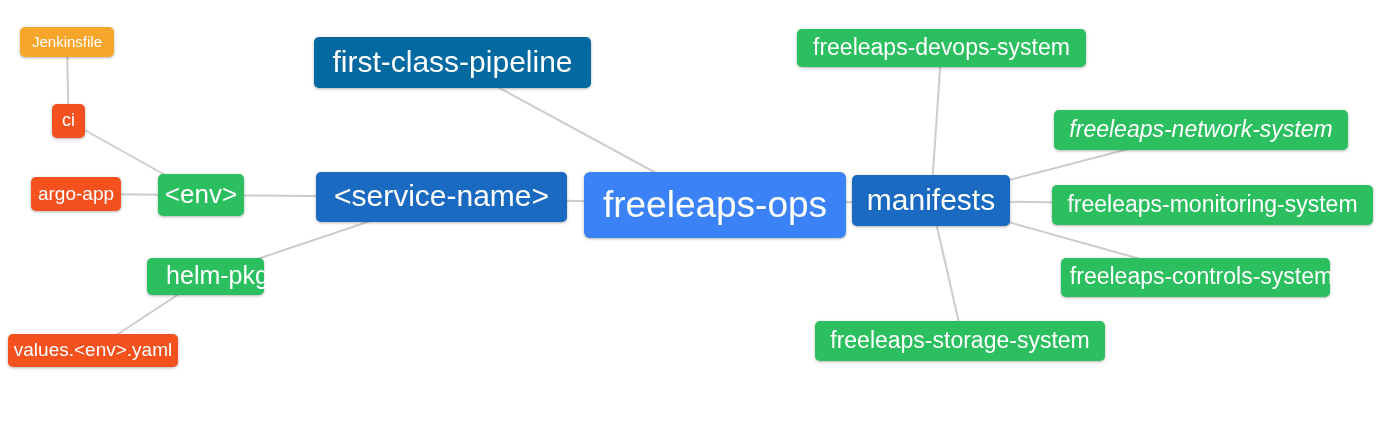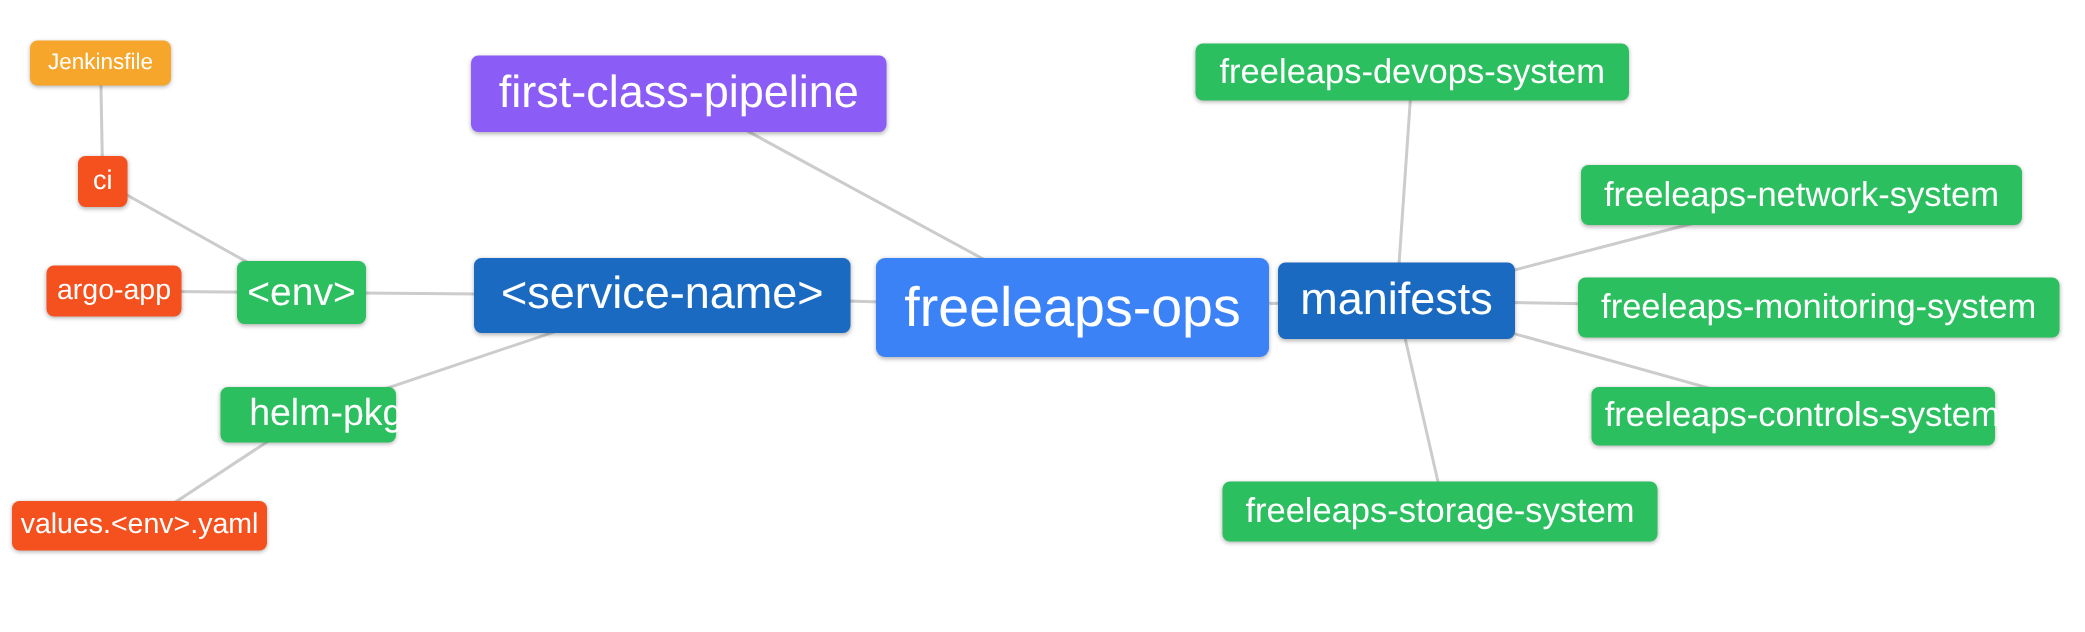--- a/index.html
+++ b/index.html
@@ -81,36 +81,36 @@
       </div>
       <div class="node" style="left: 158px; top: 174px; width: 86px; height: 42px; background: rgb(44, 191, 96); color: rgb(255, 255, 255); font-size: 26px;">
         <span>&lt;env&gt;</span>
       </div>
       <div class="node" style="left: 147px; top: 258px; width: 117px; height: 37px; background: rgb(44, 191, 96); color: rgb(255, 255, 255); font-size: 25px; padding-left: 24px;">
         <span>helm-pkg</span>
       </div>
       <div class="node" style="left: 8px; top: 334px; width: 170px; height: 33px; background: rgb(244, 81, 30); color: rgb(255, 255, 255); font-size: 19px;">
         <span>values.&lt;env&gt;.yaml</span>
       </div>
-      <div class="node" style="left: 314px; top: 37px; width: 277px; height: 51px; background: #8b5cf6; color: rgb(255, 255, 255); font-size: 30px;">
+      <div class="node" style="left: 314px; top: 37px; width: 277px; height: 51px; background: #0369a1; color: rgb(255, 255, 255); font-size: 30px;">
         <span>first-class-pipeline</span>
       </div>
       <div class="node" style="left: 316px; top: 172px; width: 251px; height: 50px; background: rgb(27, 106, 193); color: rgb(255, 255, 255); font-size: 30px;">
         <span>&lt;service-name&gt;</span>
       </div>
       <div class="node root" style="left: 584px; top: 172px; width: 262px; height: 66px; background: #3b82f6; color: rgb(255, 255, 255); font-size: 37px;">
         <span>freeleaps-ops</span>
       </div>
       <div class="node" style="left: 852px; top: 175px; width: 158px; height: 51px; background: rgb(27, 106, 193); color: rgb(255, 255, 255); font-size: 30px;">
         <span>manifests</span>
       </div>
       <div class="node" style="left: 797px; top: 29px; width: 289px; height: 38px; background: rgb(44, 191, 96); color: rgb(255, 255, 255); font-size: 23px;">
         <span>freeleaps-devops-system</span>
       </div>
-      <div class="node" style="left: 1054px; top: 110px; width: 294px; height: 40px; background: rgb(44, 191, 96); color: rgb(255, 255, 255); font-size: 23px;">
+      <div class="node" style="left: 1054px; top: 110px; width: 294px; height: 40px; background: rgb(44, 191, 96); color: rgb(255, 255, 255); font-size: 23px; font-style: italic;">
         <span>freeleaps-network-system</span>
       </div>
       <div class="node" style="left: 1052px; top: 185px; width: 321px; height: 40px; background: rgb(44, 191, 96); color: rgb(255, 255, 255); font-size: 23px;">
         <span>freeleaps-monitoring-system</span>
       </div>
       <div class="node" style="left: 1061px; top: 258px; width: 269px; height: 39px; background: rgb(44, 191, 96); color: rgb(255, 255, 255); font-size: 23px; padding-left: 12px;">
         <span>freeleaps-controls-system</span>
       </div>
       <div class="node" style="left: 815px; top: 321px; width: 290px; height: 40px; background: rgb(44, 191, 96); color: rgb(255, 255, 255); font-size: 23px;">
         <span>freeleaps-storage-system</span>

